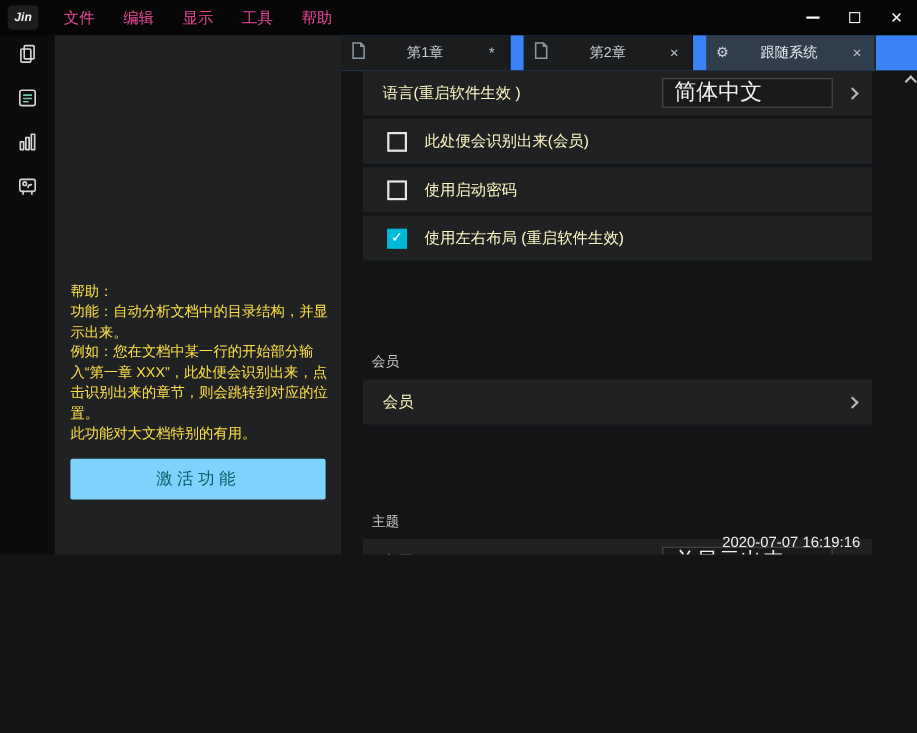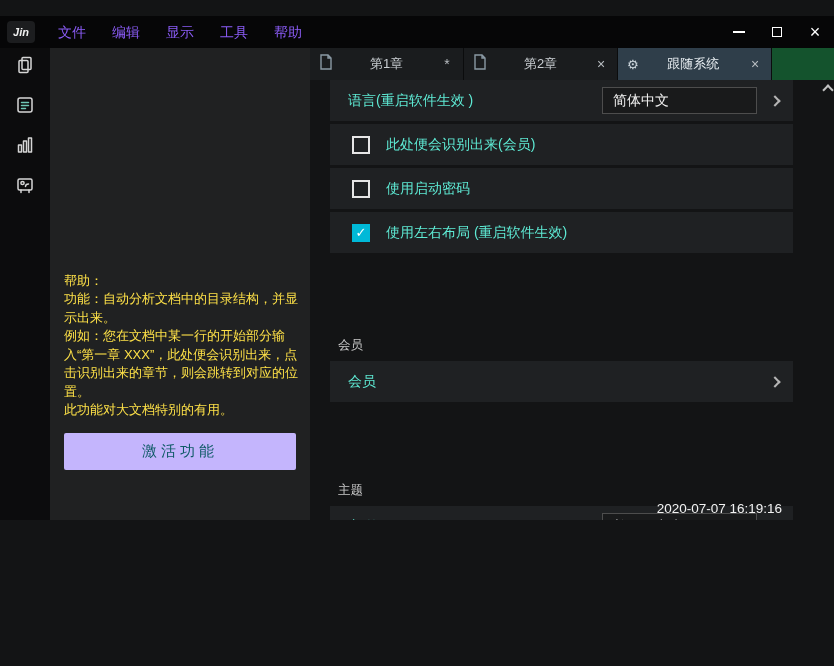--- a/index.html
+++ b/index.html
@@ -1,27 +1,27 @@
 <!DOCTYPE html>
 <html><head>
 <meta charset="utf-8">
 <style>
   * { margin: 0; padding: 0; box-sizing: border-box; }
   html, body { width: 834px; height: 666px; overflow: hidden; background: #131415;
     font-family: "Liberation Sans", sans-serif; }
-  .app { position: relative; width: 834px; height: 504px; background: #131415; overflow: hidden; margin-top: 16px; }
+  .app { position: relative; width: 834px; height: 504px; background: #131415; overflow: hidden; }
 
   
   .titlebar { position: absolute; top: 0; left: 0; width: 834px; height: 32px;
     background: #060607; display: flex; align-items: center; z-index: 20; }
   .logo { width: 28px; height: 22px; margin-left: 7px; background: #1c1d1f; border-radius: 4px;
     color: #f0f0f0; font-size: 11px; font-style: italic; font-weight: bold;
     display: flex; align-items: center; justify-content: center; }
   .menu { display: flex; margin-left: 10px; }
-  .menu-item { color: #8b5cf6; font-size: 14px; padding: 0 13px; line-height: 32px; cursor: default; }
+  .menu-item { color: #ec4899; font-size: 14px; padding: 0 13px; line-height: 32px; cursor: default; }
   .win-controls { margin-left: auto; display: flex; height: 32px; }
   .win-btn { width: 38px; height: 32px; display: flex; align-items: center; justify-content: center; color: #fff; }
   .min-glyph { width: 12px; height: 2px; background: #fff; }
   .max-glyph { width: 10px; height: 10px; border: 1.5px solid #fff; }
   .close-glyph { font-size: 18px; line-height: 18px; color: #fff; }
 
   
   .iconbar { position: absolute; top: 32px; left: 0; width: 50px; height: 634px;
     background: #0c0c0d; display: flex; flex-direction: column; align-items: center; z-index: 10; }
   .rail-icon { width: 24px; height: 22px; display: flex; align-items: center; justify-content: center; }
@@ -29,50 +29,50 @@
   .rail-bottom { margin-top: auto; display: flex; flex-direction: column; gap: 18px; padding-bottom: 12px; }
   .rail-icon svg { stroke: #d6d6d6; fill: none; stroke-width: 1.5; stroke-linecap: round; stroke-linejoin: round; }
   .gear-glyph { font-size: 21px; color: #d6d6d6; line-height: 22px; font-family: "DejaVu Sans", sans-serif; }
 
   
   .left-panel { position: absolute; top: 32px; left: 50px; width: 260px; height: 634px;
     background: #202122; z-index: 9; }
   .help-text { margin: 224px 12px 0 14px; color: #fde047; font-size: 13px; line-height: 1.42;
     white-space: pre-wrap; }
   .activate-btn { display: block; margin: 13px auto 0 auto; width: 232px; height: 37px;
-    background: #c4b5fd; border: none; border-radius: 2px; color: #0e5a66; font-size: 15px;
+    background: #7dd3fc; border: none; border-radius: 2px; color: #0e5a66; font-size: 15px;
     letter-spacing: 4px; cursor: pointer; font-family: inherit; }
 
   
   .main { position: absolute; top: 32px; left: 310px; width: 524px; height: 634px; background: #131415; }
 
   
-  .tabbar { position: absolute; top: 0; left: 0; width: 524px; height: 32px; background: #14532d; display: flex; }
+  .tabbar { position: absolute; top: 0; left: 0; width: 524px; height: 32px; background: #3b82f6; display: flex; gap: 12px; }
   .tab { width: 154px; height: 32px; background: #1a1c1e; display: flex; align-items: center;
     padding: 0 9px; border-right: 1px solid #0b0c0d; cursor: default; }
   .tab.active { background: #2f3e4a; }
   .tab-label { flex: 1; text-align: center; color: #c9ced2; font-size: 13px; }
   .tab.active .tab-label { color: #e8eef2; }
   .tab-badge { color: #b9bec2; font-size: 14px; width: 14px; text-align: center; }
   .tab-doc-icon svg { stroke: #8a99a4; fill: none; stroke-width: 1.4; }
   .tab-gear { font-size: 13px; color: #cdd7dd; font-family: "DejaVu Sans", sans-serif; }
 
   
   .content { position: absolute; top: 32px; left: 0; width: 524px; height: 602px;
     padding: 0 41px 0 20px; overflow: hidden; }
   .section-title { color: #c9c9c9; font-size: 12.5px; margin-left: 8px; line-height: 16px; }
   .st-general { margin-top: 24px; margin-bottom: 8px; }
   .st-member  { margin-top: 84px; margin-bottom: 8px; }
   .st-theme   { margin-top: 80px; margin-bottom: 8px; }
   .row { width: 100%; height: 41px; background: #1f2123; display: flex; align-items: center;
     padding: 0 14px 0 18px; margin-bottom: 3px; }
-  .row-label { color: #5eead4; font-size: 14px; }
+  .row-label { color: #fef9c3; font-size: 14px; }
   .spacer { flex: 1; }
   .value-box { width: 155px; height: 27px; border: 1px solid #4d4d4d; background: #191a1b;
-    color: #f2f2f2; font-size: 14px; line-height: 25px; padding-left: 10px; }
+    color: #f2f2f2; font-size: 20px; line-height: 25px; padding-left: 10px; }
   .chevron { width: 8px; height: 8px; border-top: 2px solid #b5b5b5; border-right: 2px solid #b5b5b5;
     transform: rotate(45deg); margin-left: 14px; flex: none; }
   .checkbox { width: 18px; height: 18px; border: 2px solid #e6e6e6; margin: 0 16px 0 4px;
     display: flex; align-items: center; justify-content: center; flex: none; }
   .checkbox.checked { background: #00b9d8; border-color: #00b9d8; color: #fff; font-size: 13px;
     font-weight: bold; font-family: "DejaVu Sans", sans-serif; }
   .row-bgimage { margin-top: 25px; }
   .plus-box { position: relative; z-index: 12; width: 33px; height: 31px; border: 1px solid #5a6a72;
     background: #24292c; color: #d5dde1; font-size: 20px; display: flex; align-items: center;
     justify-content: center; margin-left: 12px; cursor: pointer; }

